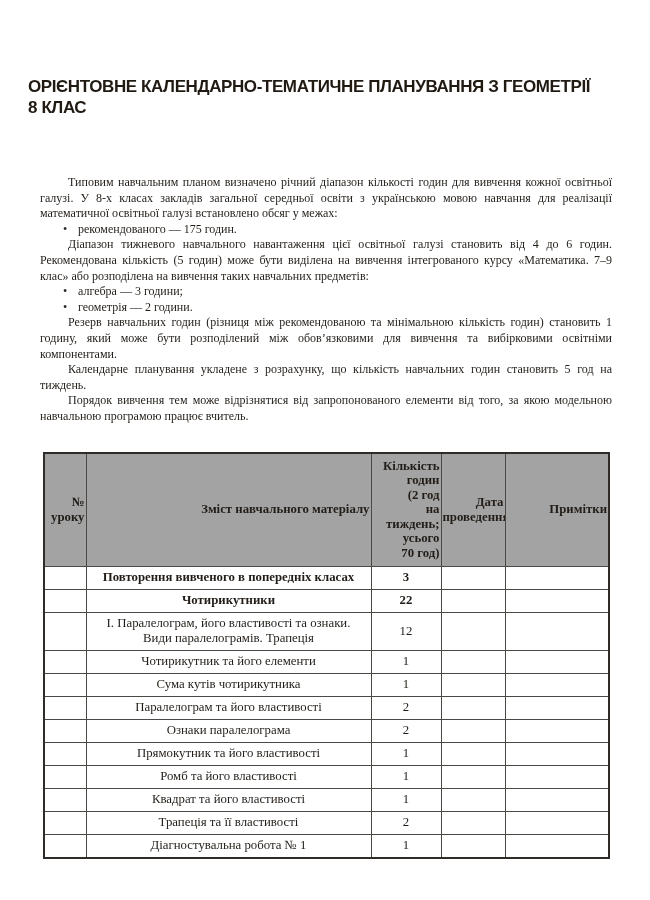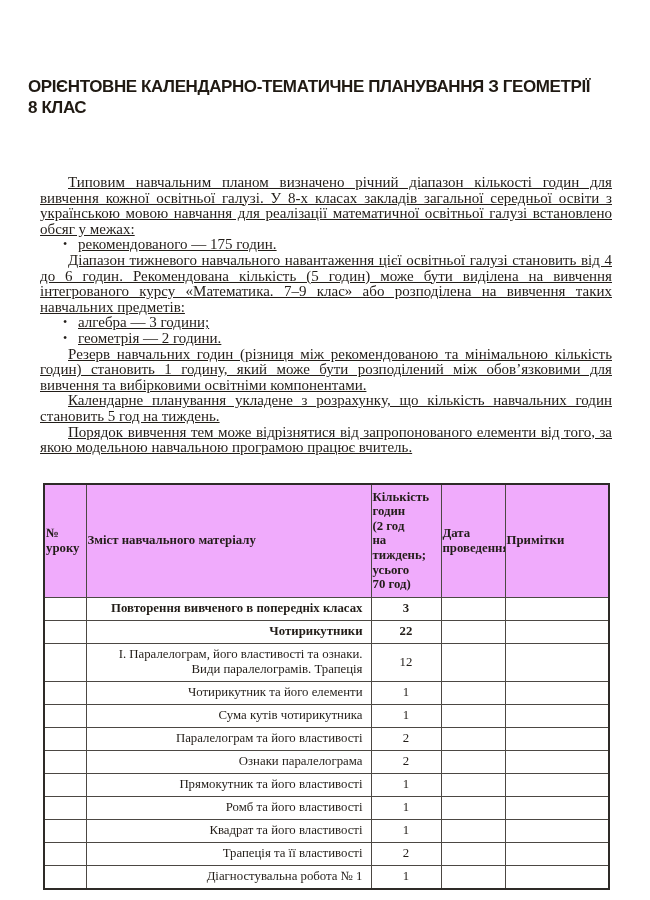--- a/index.html
+++ b/index.html
@@ -18,24 +18,23 @@
     font-family: "Liberation Sans", sans-serif;
     font-weight: 700;
     font-size: 17px;
     line-height: 21px;
     letter-spacing: -0.4px;
     color: #201a13;
   }
 
   .intro {
     margin: 57px 38px 0 40px;
-    font-size: 15px;
+    font-size: 12px;
     line-height: 15.6px;
     text-align: justify;
-    text-decoration: underline;
   }
   .intro p { margin: 0; text-indent: 28px; }
   ul.bullets { margin: 0; padding: 0; list-style: none; }
   ul.bullets li { position: relative; padding-left: 38px; text-indent: 0; }
   ul.bullets li::before {
     content: "•";
     position: absolute; left: 23px; top: 0;
     font-size: 12px;
   }
 
@@ -46,32 +45,32 @@
     width: 565px;
     border: 2px solid #2e2b28;
     font-size: 12.8px;
     line-height: 15px;
   }
   table.plan th, table.plan td {
     border: 1px solid #4c4843;
     overflow: hidden;
   }
   thead th {
-    background: #f0abfc;
+    background: #a3a3a3;
     font-weight: 700;
-    text-align: left;
+    text-align: right;
     vertical-align: middle;
     white-space: pre-line;
     line-height: 14.6px;
     padding: 5px 1px;
     border-bottom: 2px solid #2e2b28;
   }
   tbody td { padding: 3.5px 8px; vertical-align: middle; }
   td.c-num, td.c-date, td.c-notes { padding: 3.5px 2px; }
-  td.c-content { text-align: right; white-space: pre-line; }
+  td.c-content { text-align: center; white-space: pre-line; }
   td.c-hours { text-align: center; }
   tr.bold-row td { font-weight: 700; }
 </style>
 </head>
 <body>
 
 <main class="page">
 
   <h1 class="title">
     <div>ОРІЄНТОВНЕ КАЛЕНДАРНО-ТЕМАТИЧНЕ ПЛАНУВАННЯ З ГЕОМЕТРІЇ</div>

